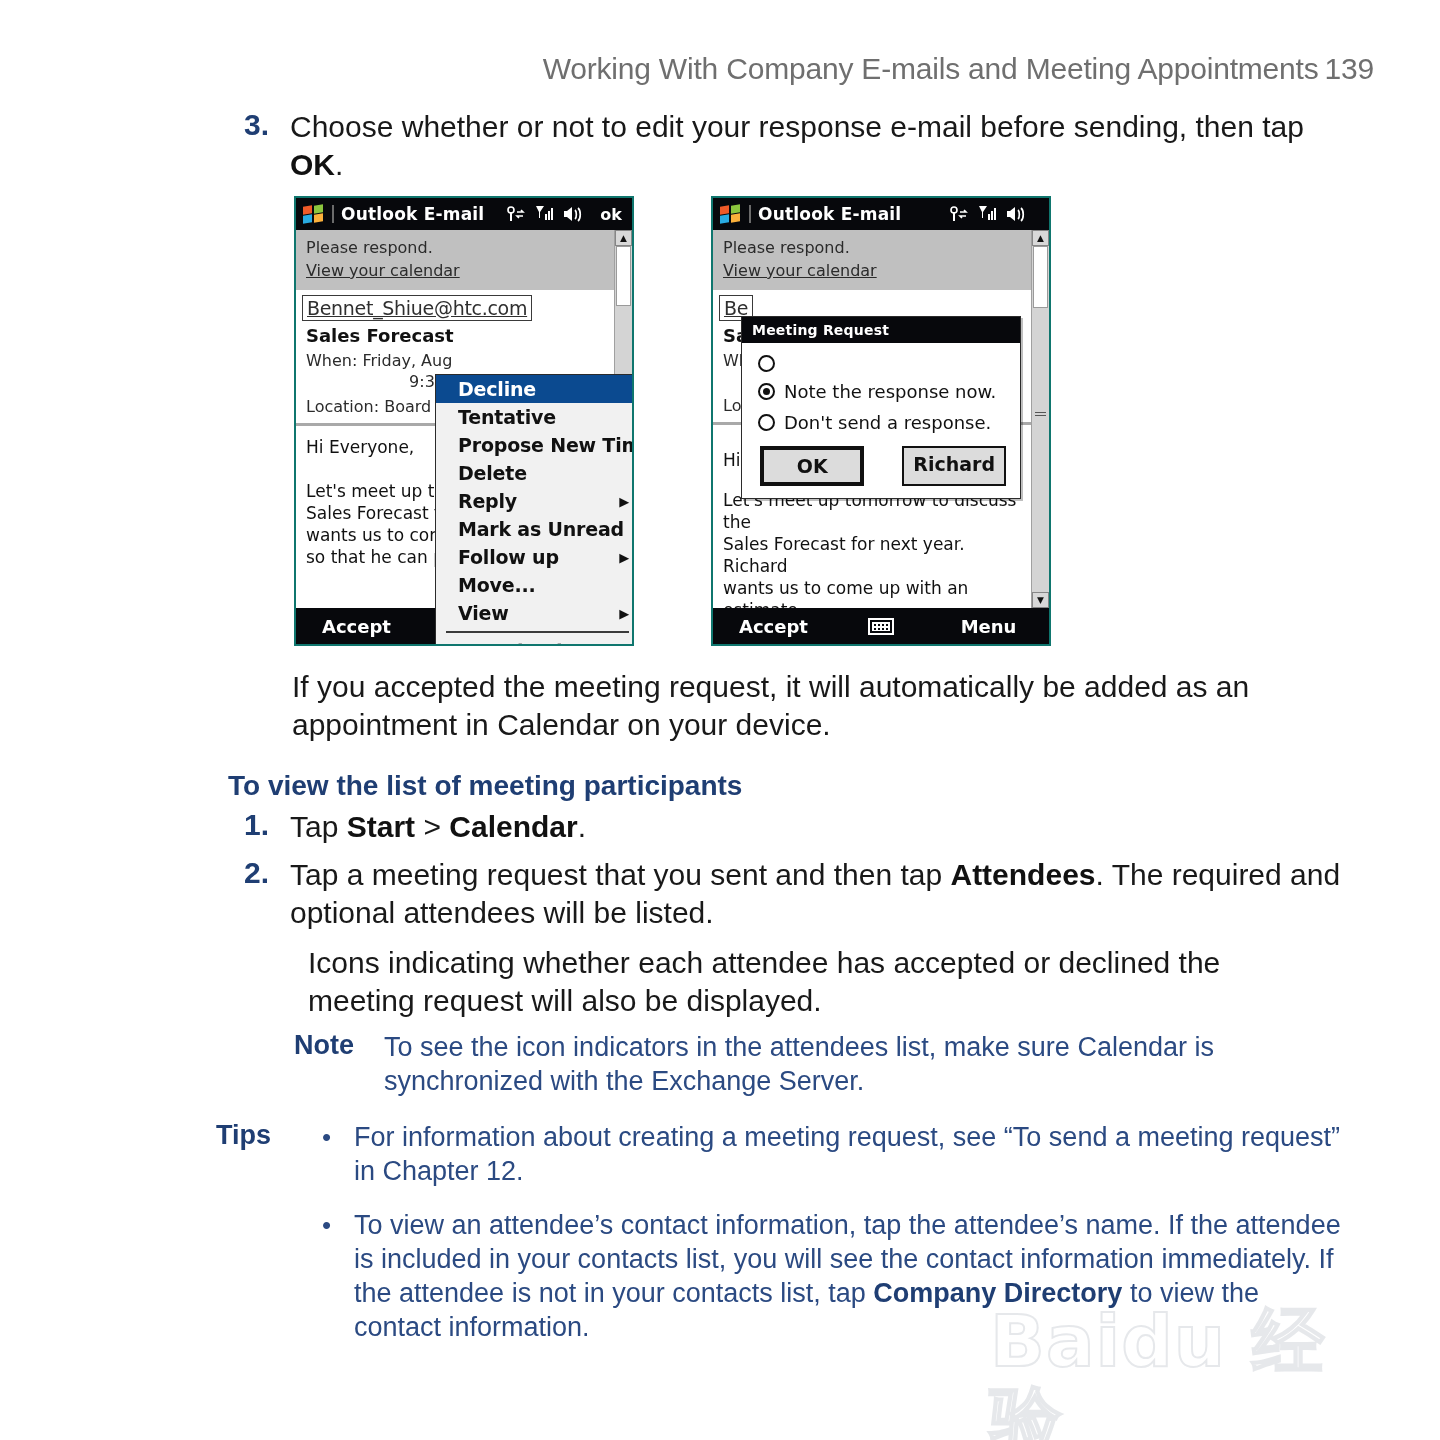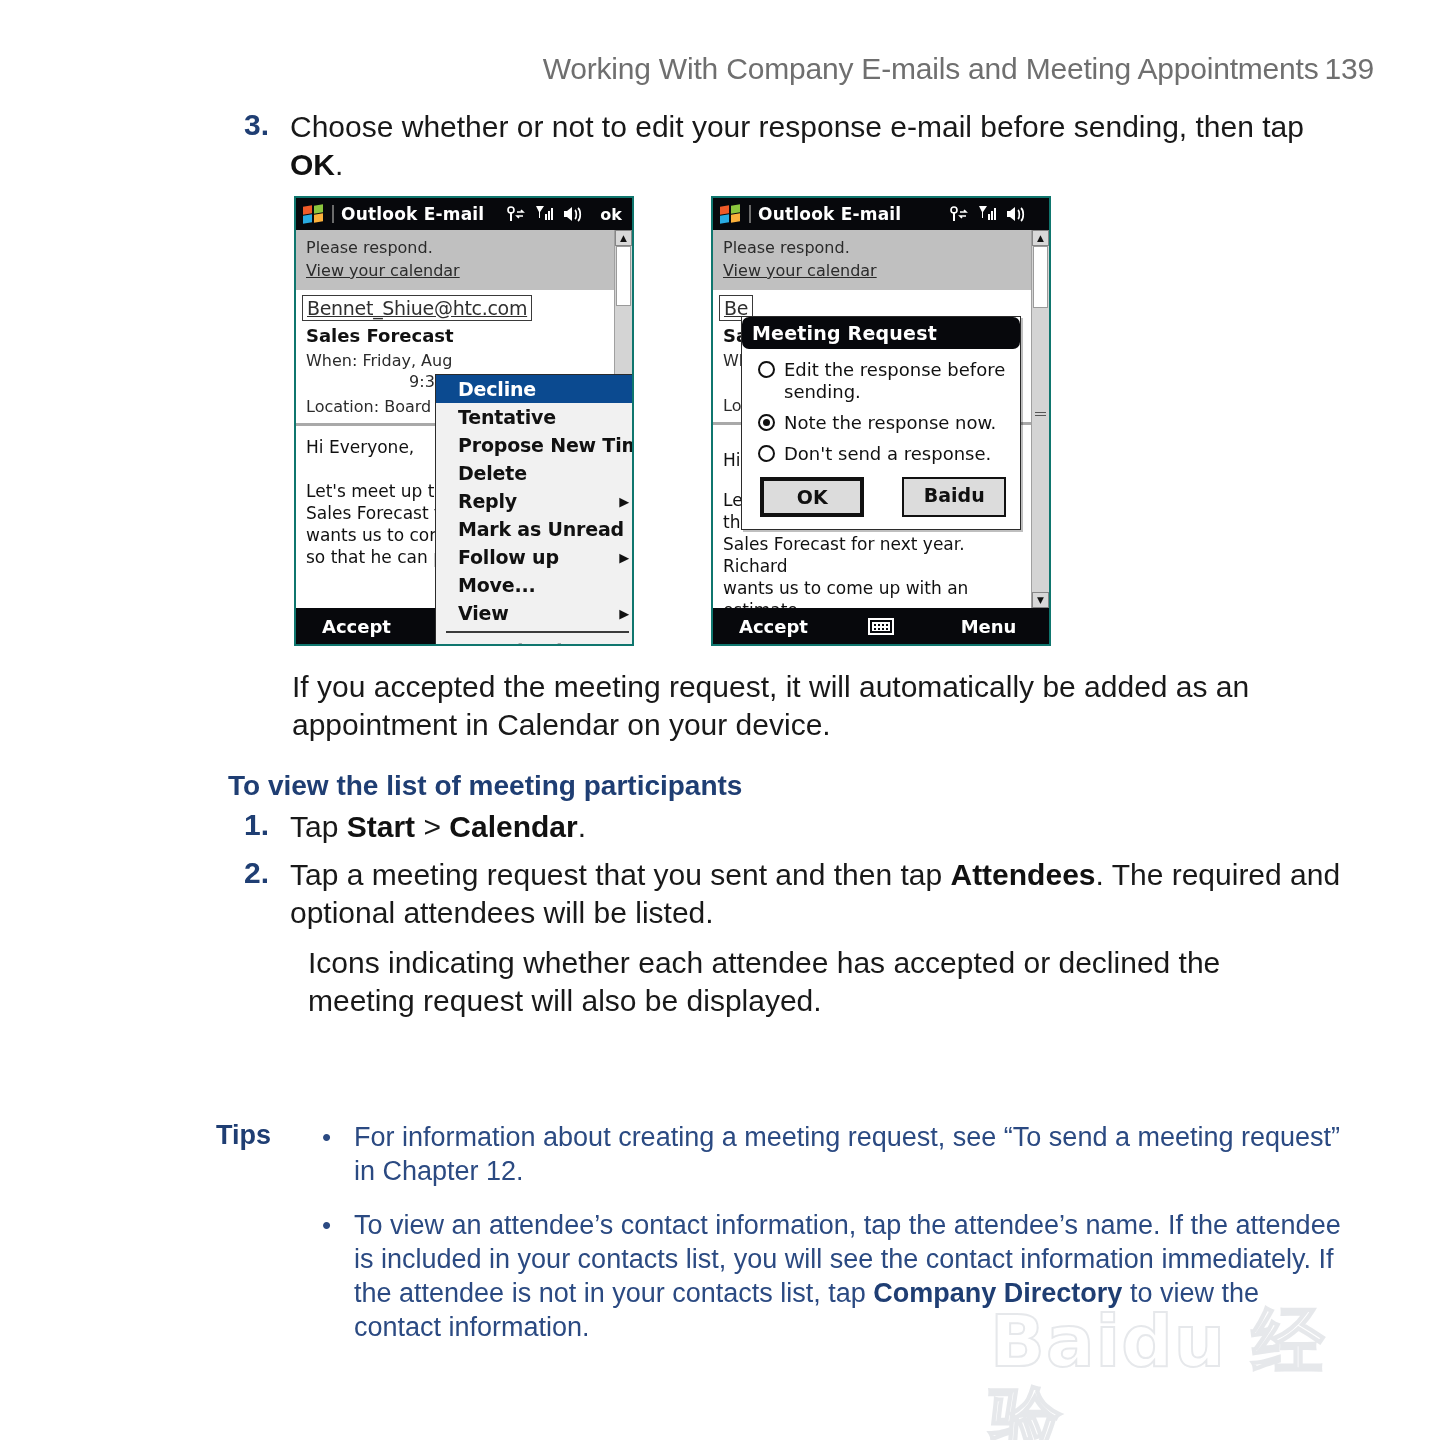--- a/index.html
+++ b/index.html
@@ -161,22 +161,22 @@
   .ctx-item.dis{color:#a8a8a8;}
   .ctx-item .sub{margin-left:auto;padding-left:20px;font-size:13px;}
   .ctx-sep{height:2px;background:#3a3a3a;margin:4px 8px 4px 10px;}
 
   
   .dialog{
     position:absolute;background:#ffffff;border:1px solid #2b2b2b;z-index:6;
     box-shadow:2px 2px 0 rgba(0,0,0,.25);
   }
   .dlg-title{
-    background:#07080c;color:#fff;font-size:19px;font-weight:bold;
-    padding:5px 10px;letter-spacing:.2px;border-radius:7px;
+    background:#07080c;color:#fff;font-size:14px;font-weight:bold;
+    padding:5px 10px;letter-spacing:.2px;
   }
   .dlg-body{padding:10px 14px 12px 14px;}
   .radio-row{display:flex;align-items:flex-start;margin-bottom:9px;}
   .radio{
     width:17px;height:17px;border:2px solid #111;border-radius:50%;flex:none;
     margin:2px 9px 0 2px;box-sizing:border-box;position:relative;background:#fff;
   }
   .radio.on:after{
     content:"";position:absolute;left:3px;top:3px;width:7px;height:7px;
     border-radius:50%;background:#111;
@@ -377,33 +377,32 @@
         <div class="thumb" style="top:16px;height:62px;"></div>
         <div class="grip" style="top:182px;"></div>
         <div class="arr bot">▼</div>
       </div>
 
       <div class="dialog" style="left:28px;top:86px;width:278px;">
         <div class="dlg-title">Meeting Request</div>
         <div class="dlg-body">
           <div class="radio-row">
             <span class="radio"></span>
-            <span class="radio-label">Edit the response before sending.</span>
           </div>
           <div class="radio-row">
             <span class="radio on"></span>
             <span class="radio-label">Note the response now.</span>
           </div>
           <div class="radio-row">
             <span class="radio"></span>
             <span class="radio-label">Don't send a response.</span>
           </div>
           <div class="dlg-btns">
             <span class="btn def">OK</span>
-            <span class="btn">Baidu</span>
+            <span class="btn">Richard</span>
           </div>
         </div>
       </div>
 
       <div class="softbar">
         <div class="sb-l">Accept</div>
         <div class="sb-c">
             <span class="kbd"></span>
           </div>
         <div class="sb-r">Menu</div>
@@ -420,20 +419,24 @@
     <div class="step-body"><span>Tap </span><b class="bk">Start</b><span> &gt; </span><b class="bk">Calendar</b><span>.</span></div>
   </div>
 
   <div class="step" style="left:244px;top:856px;width:1110px;">
     <div class="step-num">2.</div>
     <div class="step-body"><span>Tap a meeting request that you sent and then tap </span><b class="bk">Attendees</b><span>. The required and optional attendees will be listed.</span></div>
   </div>
 
   <div class="para" style="left:308px;top:944px;width:980px;">Icons indicating whether each attendee has accepted or declined the meeting request will also be displayed.</div>
 
+  <div class="note-row" style="left:294px;top:1030px;width:1010px;">
+    <div class="note-label">Note</div>
+    <div class="note-text" style="width:840px;">To see the icon indicators in the attendees list, make sure Calendar is synchronized with the Exchange Server.</div>
+  </div>
 
   <div class="tips-row" style="left:216px;top:1120px;width:1140px;">
     <div class="tips-label">Tips</div>
     <div class="tips-list" style="width:1030px;">
       <div class="tip-item">
         <span class="tip-bullet">•</span>
         <span class="tip-text"><span>For information about creating a meeting request, see “To send a meeting request” in Chapter 12.</span></span>
       </div>
       <div class="tip-item">
         <span class="tip-bullet">•</span>

